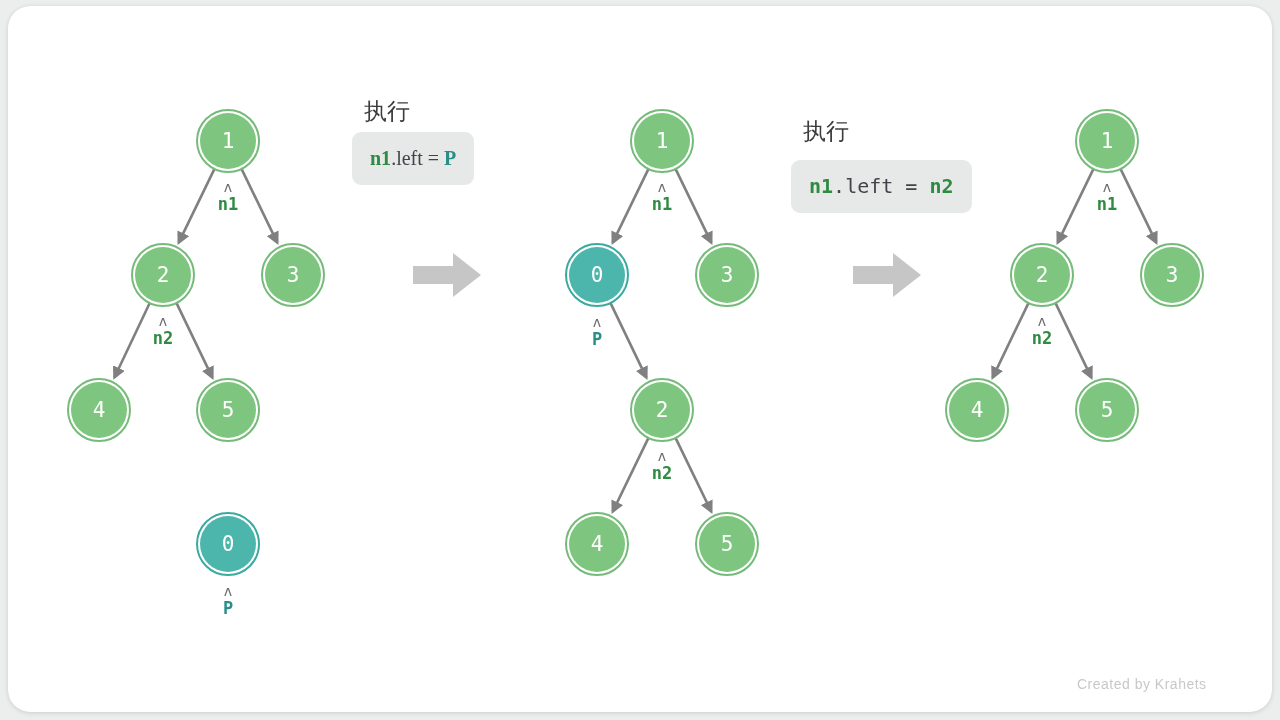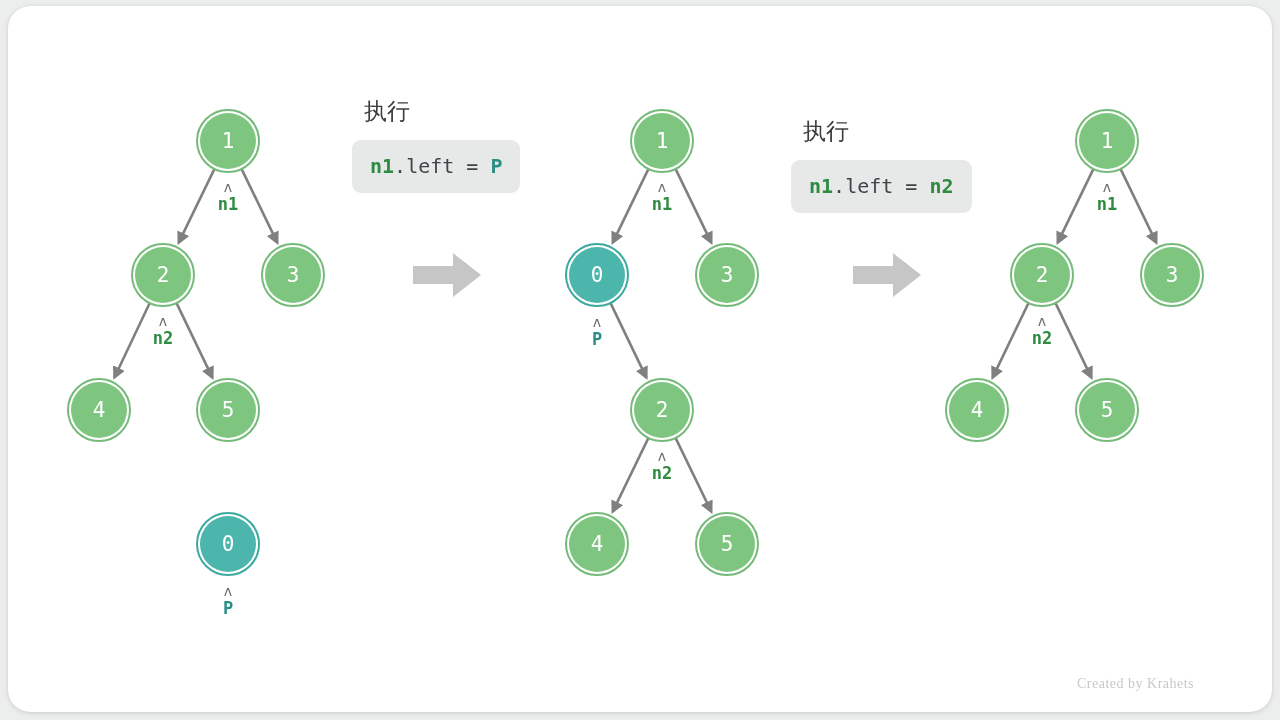--- a/index.html
+++ b/index.html
@@ -131,21 +131,21 @@
   .codebox .t { color: #2b8e86; font-weight: bold; }
 
   
   .blockarrow {
     position: absolute;
     width: 72px;
     height: 50px;
   }
   .watermark {
     position: absolute;
-    font-family: Liberation Serif, serif;
+    font-family: Liberation Sans, sans-serif;
     font-size: 14px;
     color: #c8c8c8;
     letter-spacing: 0.5px;
     white-space: nowrap;
   }
 </style>
 </head>
 <body>
 
 <div id="stage">
@@ -249,21 +249,21 @@
       </div>
       <div class="ptr teal" style="left: 597px; top: 316px;">
         <div class="caret">ʌ</div>
         <div class="name">P</div>
       </div>
       <div class="ptr" style="left: 662px; top: 450px;">
         <div class="caret">ʌ</div>
         <div class="name">n2</div>
       </div>
       <div class="steplabel" style="left: 364px; top: 100px;">执行</div>
-      <div class="codebox" style="left: 352px; top: 140px;"><div><span class="g">n1</span><span>.left = </span><span class="t">P</span></div></div>
+      <div class="codebox" style="left: 352px; top: 132px; font-family: Liberation Serif, serif;"><div><span class="g">n1</span><span>.left = </span><span class="t">P</span></div></div>
       <div class="node" style="left: 1075px; top: 109px;">
         <div class="ring"></div>
         <div class="core"></div>
         <span class="val">1</span>
       </div>
       <div class="node" style="left: 1010px; top: 243px;">
         <div class="ring"></div>
         <div class="core"></div>
         <span class="val">2</span>
       </div>

